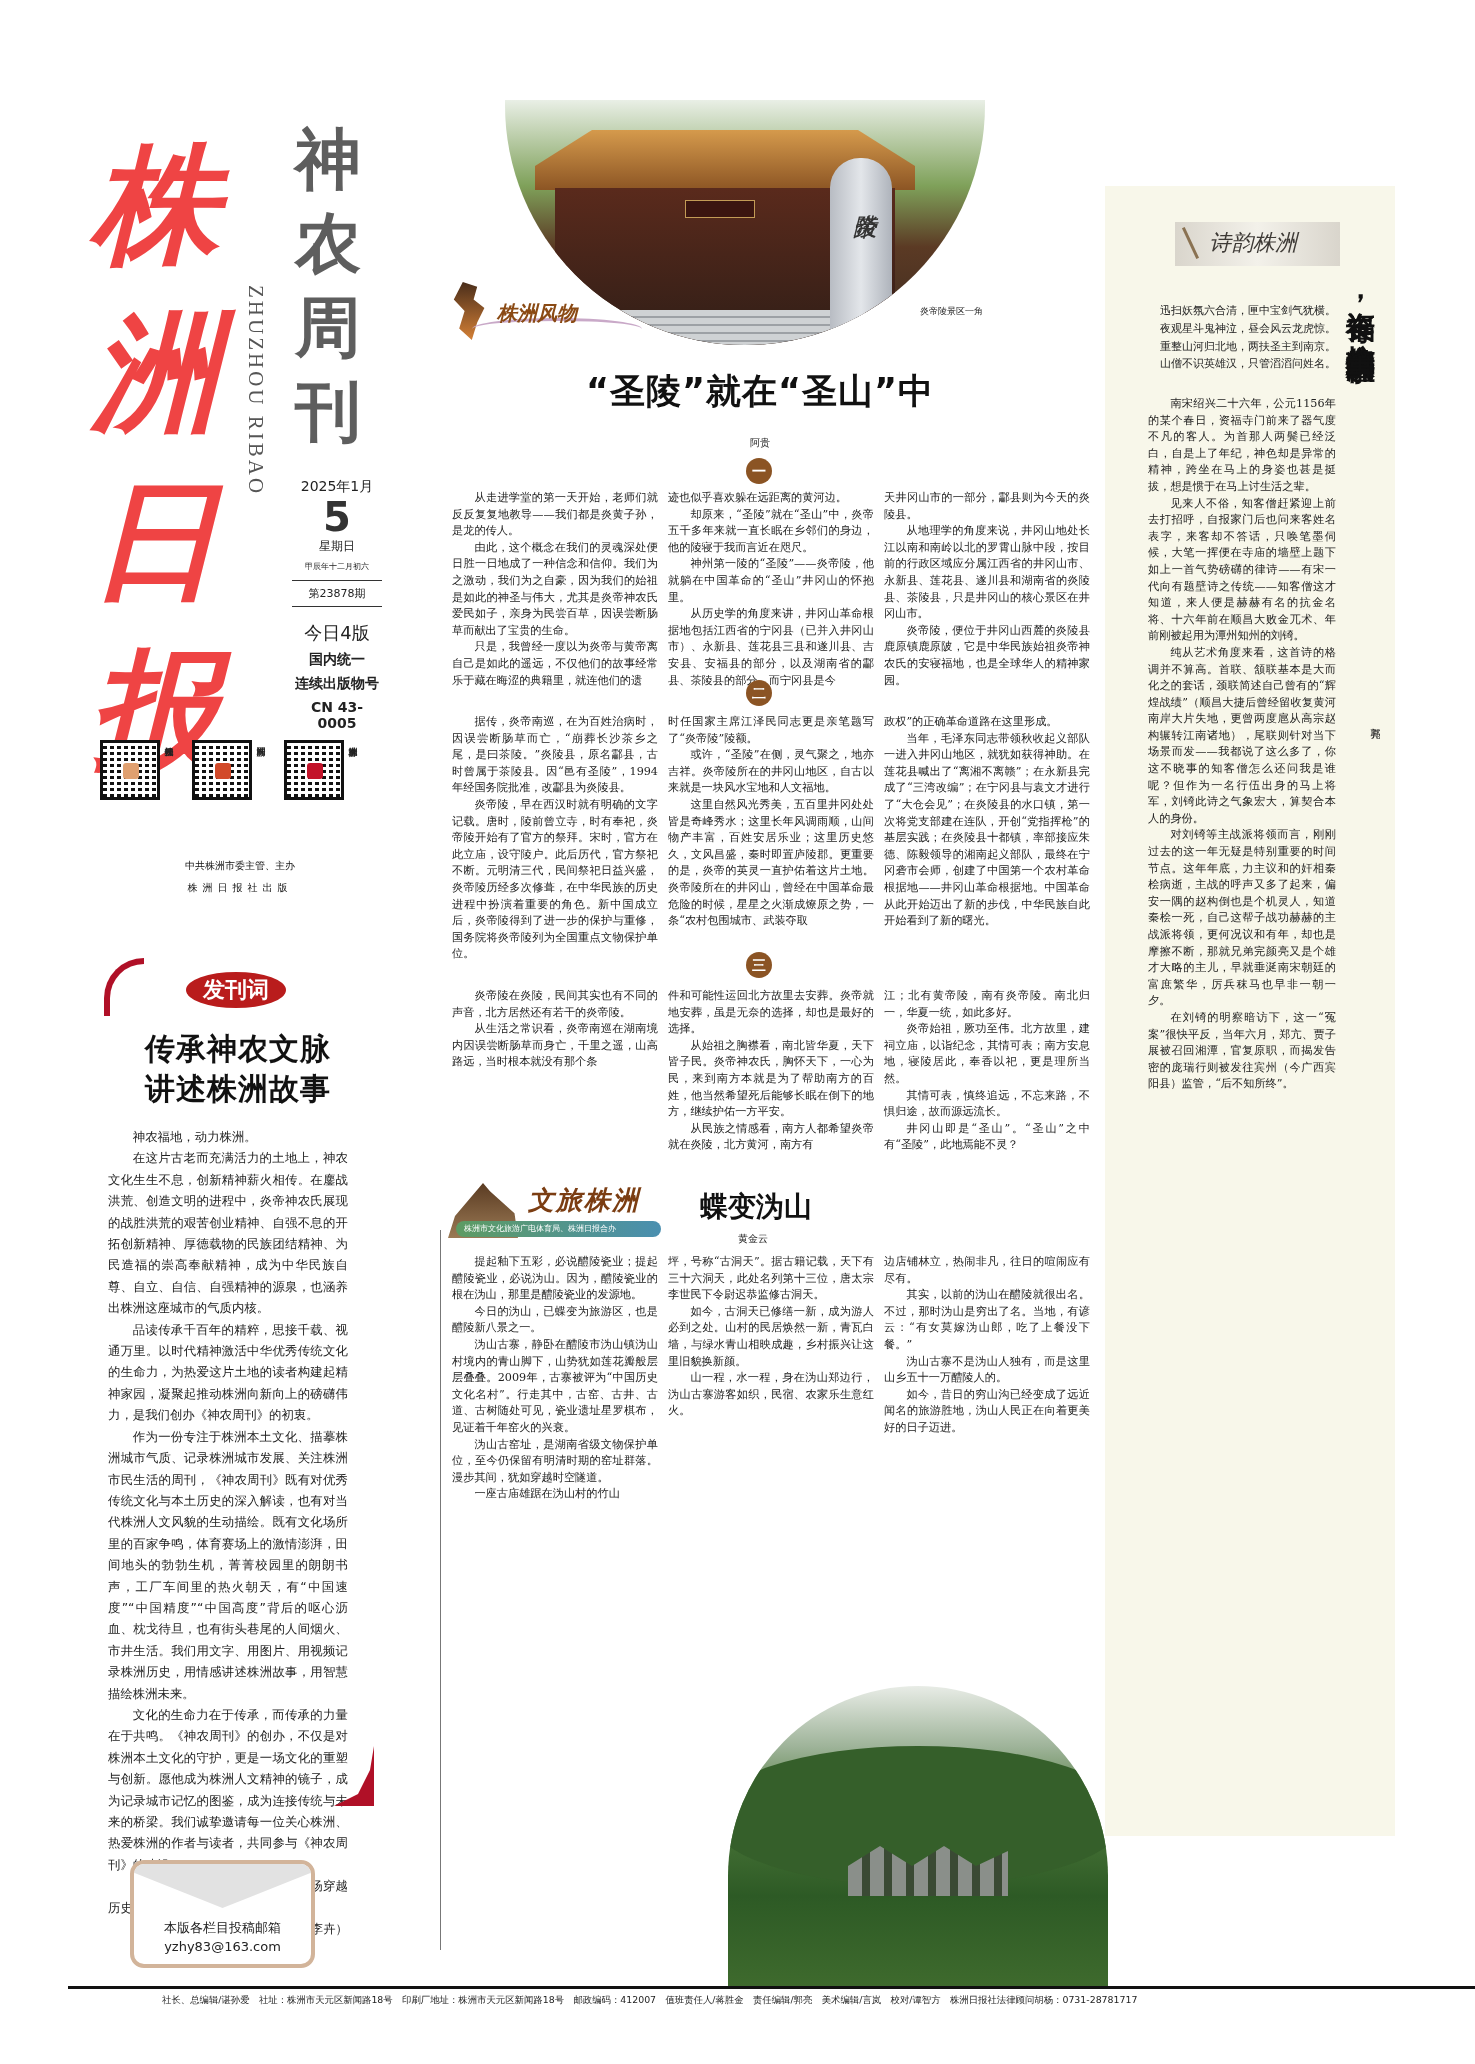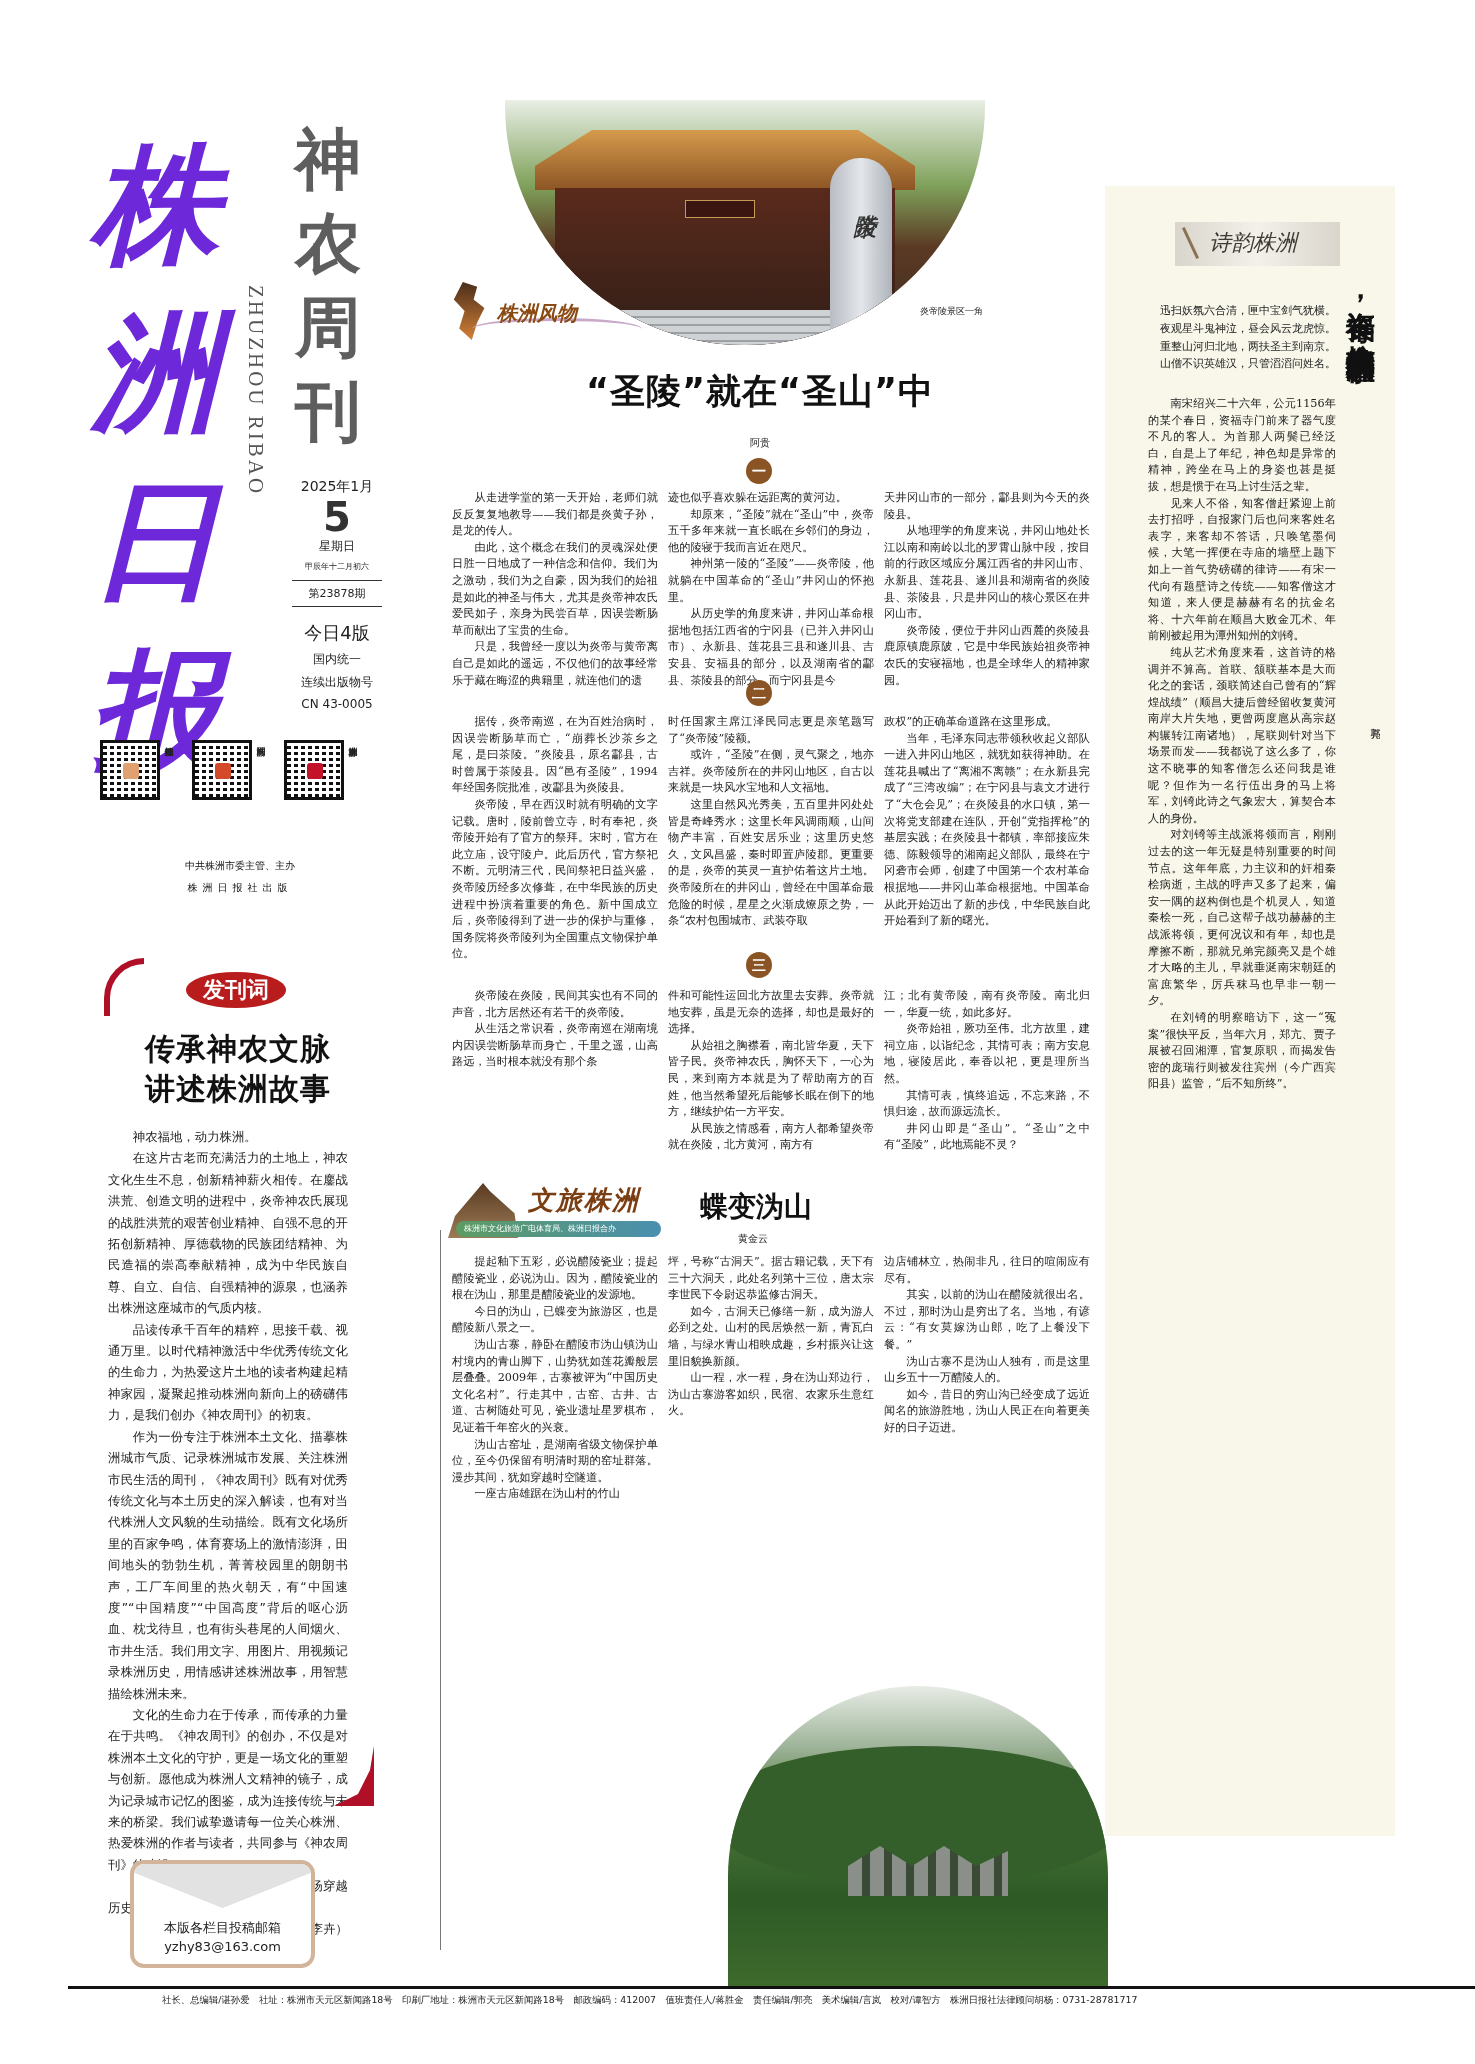--- a/index.html
+++ b/index.html
@@ -1,35 +1,35 @@
 <!DOCTYPE html>
 <html><head>
 <meta charset="utf-8">
 <style>
   * { box-sizing: border-box; margin: 0; padding: 0; }
   html, body { width: 1475px; height: 2064px; background: #ffffff; overflow: hidden; }
   body { position: relative; font-family: "DejaVu Serif", serif; color: #222; }
 
   
-  .logo { position: absolute; left: 80px; top: 120px; width: 150px; color: #6d28d9;
+  .logo { position: absolute; left: 80px; top: 120px; width: 150px; color: #ef4444;
           font-family: "DejaVu Serif", serif; font-size: 128px; font-weight: bold; line-height: 168px;
           text-align: center; font-style: italic; }
   .pinyin { position: absolute; left: 243px; top: 285px; writing-mode: vertical-rl;
             font-family: "Liberation Serif", serif; font-size: 21px; color: #555; letter-spacing: 3px; }
   .weekly-title { position: absolute; left: 292px; top: 118px; width: 72px; color: #5e5e5e;
                   font-family: "DejaVu Sans", sans-serif; font-weight: bold; font-size: 66px; line-height: 84px; text-align: center; }
   .dateblock { position: absolute; left: 292px; top: 478px; width: 90px; text-align: center;
                font-family: "DejaVu Sans", sans-serif; color: #222; }
   .dateblock .ym { font-size: 14px; }
   .dateblock .day { font-size: 40px; line-height: 42px; font-weight: bold; color: #333; }
   .dateblock .wd { font-size: 12px; }
   .dateblock .lunar { font-size: 8px; margin-top: 6px; white-space: nowrap; }
   .dateblock .issue { border-top: 1px solid #333; border-bottom: 1px solid #333; margin-top: 8px; padding: 5px 0; font-size: 11px; }
   .dateblock .pages { font-size: 18px; margin-top: 14px; }
-  .dateblock .small { font-size: 12px; margin-top: 6px; }
+  .dateblock .small { font-size: 14px; margin-top: 6px; font-weight: bold; }
 
   .qr-row { position: absolute; left: 100px; top: 740px; display: flex; gap: 18px; }
   .qr { display: flex; align-items: flex-start; gap: 3px; }
   .qr-box { width: 60px; height: 60px; background:
             repeating-linear-gradient(90deg,#111 0 4px,#fff 4px 7px),
             repeating-linear-gradient(0deg,#111 0 3px,#fff 3px 6px);
             background-blend-mode: lighten; border: 3px solid #111; position: relative; }
   .qr-box::after { content: ""; position: absolute; left: 20px; top: 20px; width: 16px; height: 16px; border-radius: 3px; background: var(--c, #c3132a); }
   .qr-label { writing-mode: vertical-rl; font-family: "DejaVu Sans", sans-serif; font-size: 9px; line-height: 11px; color: #222; }
   .publisher { position: absolute; left: 180px; top: 855px; font-family: "DejaVu Sans", sans-serif; font-size: 10px; line-height: 22px; color: #111; text-align: center; width: 120px; }

